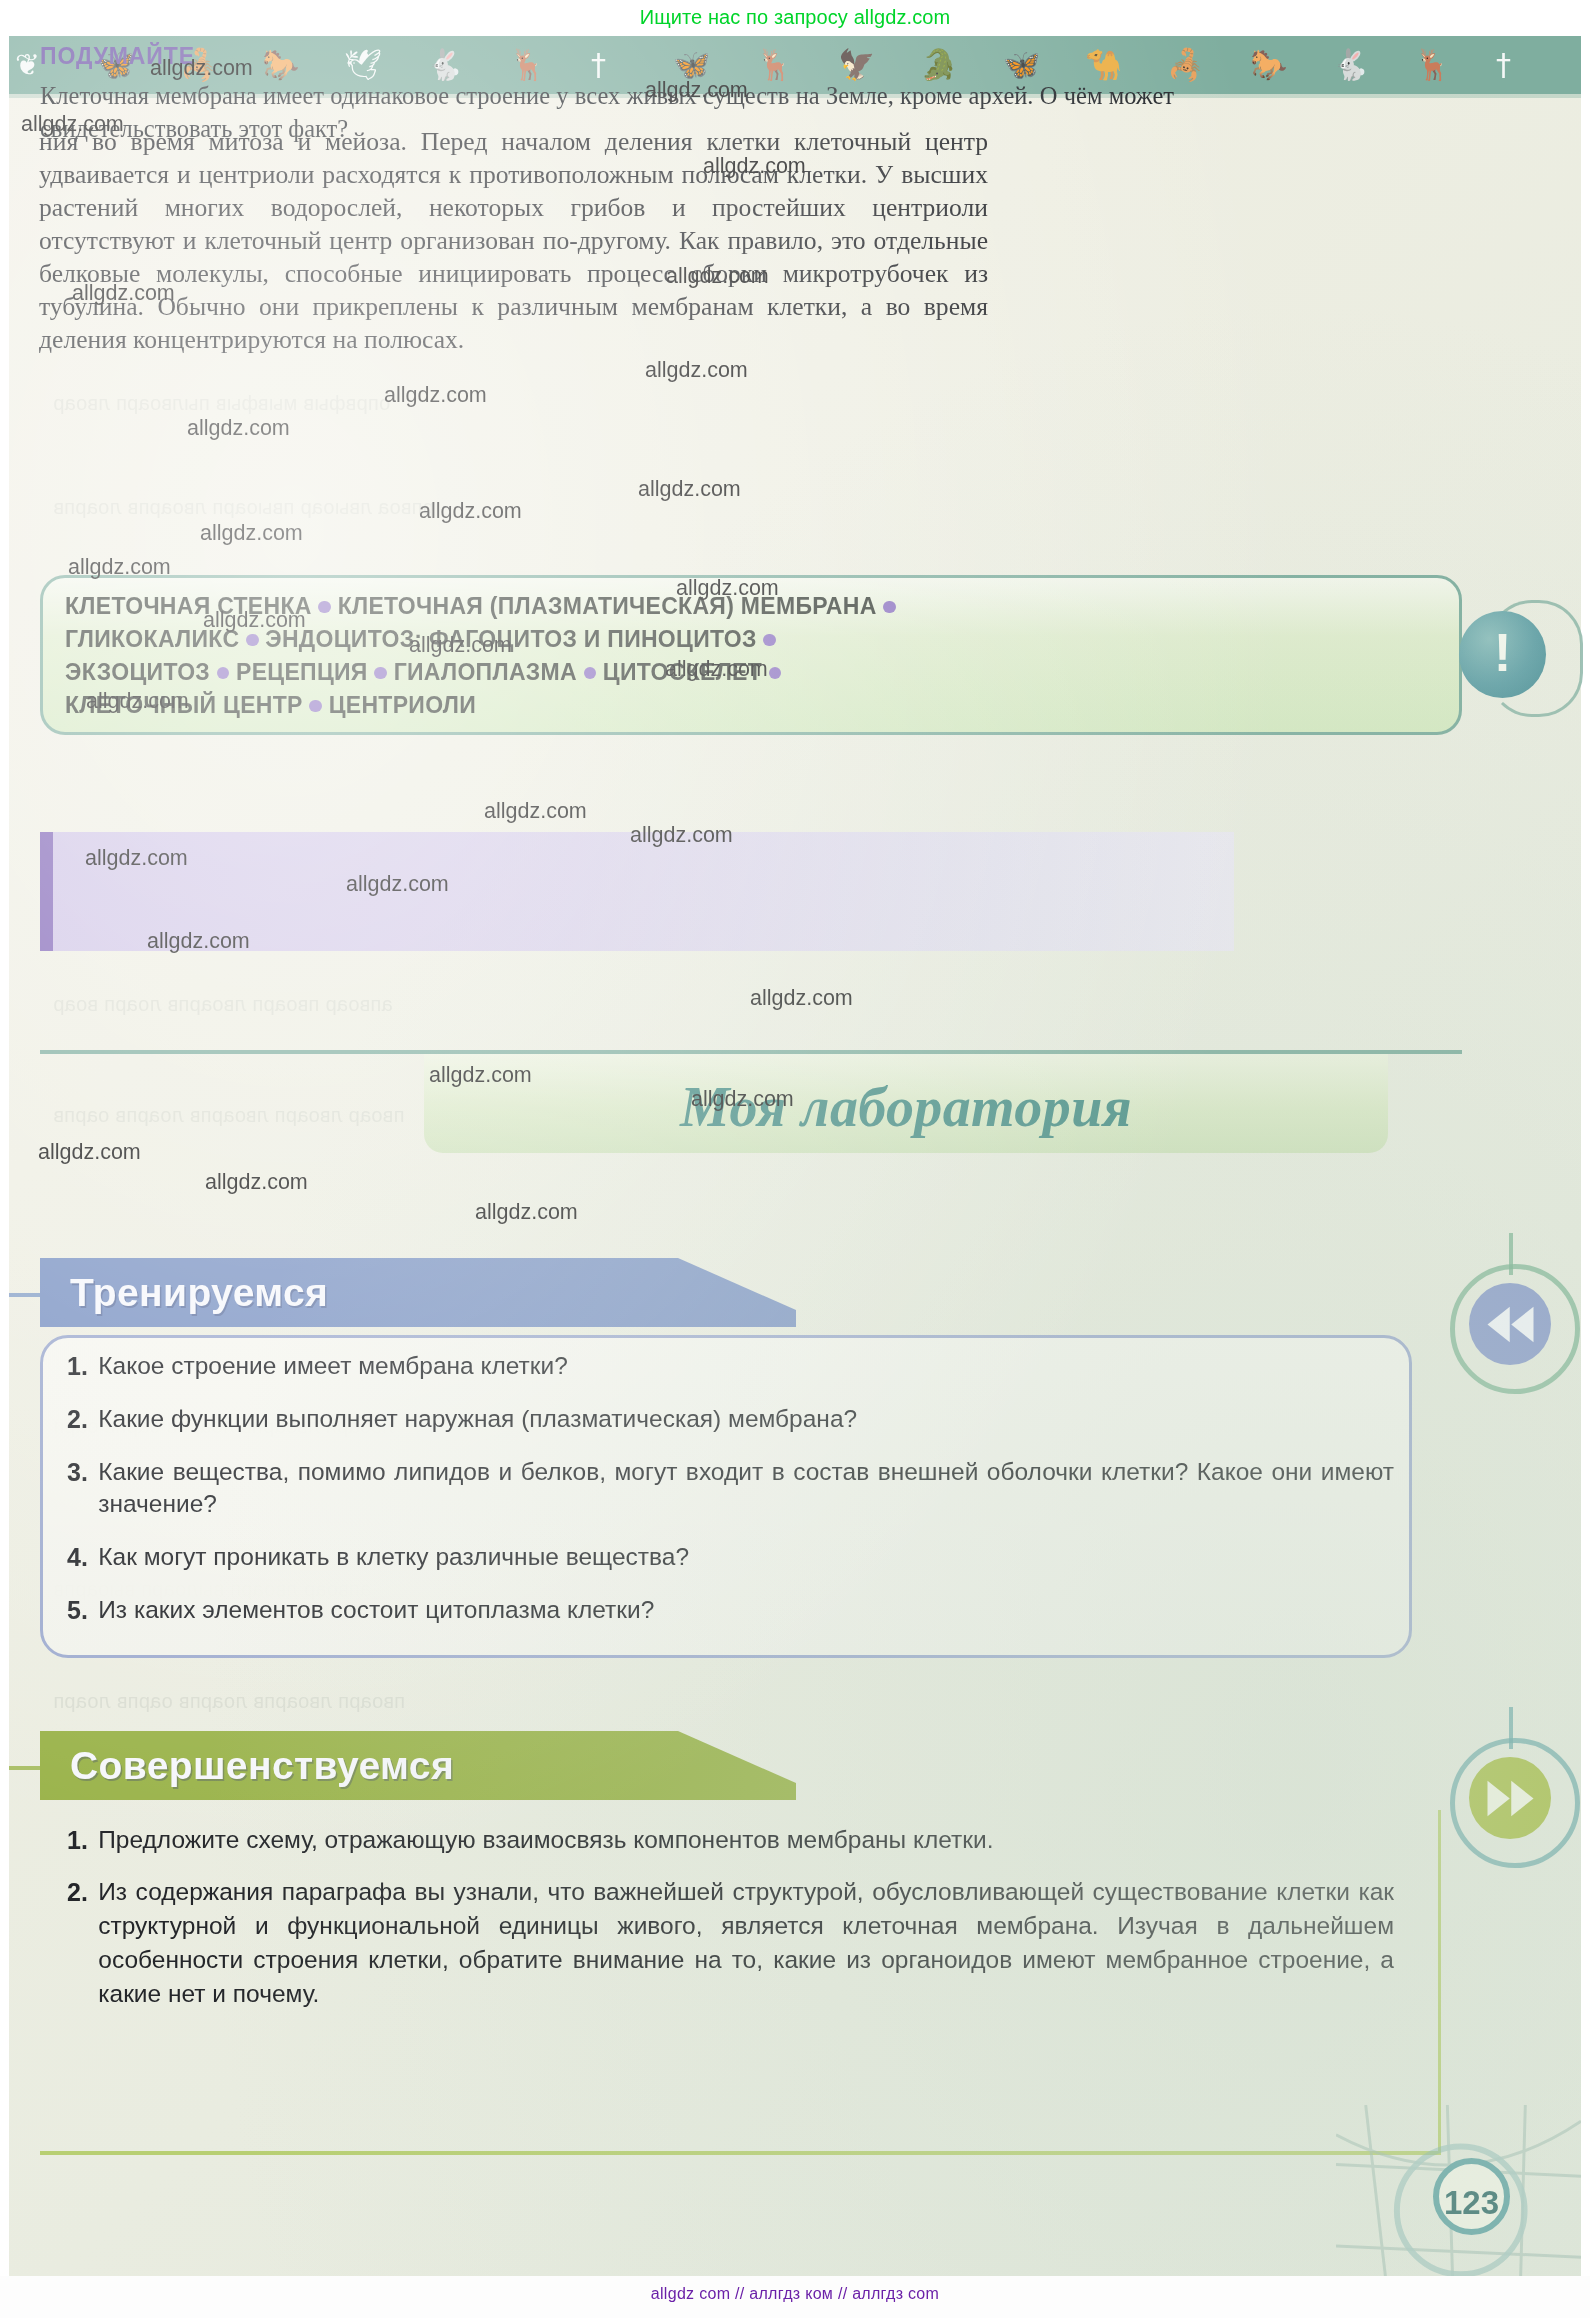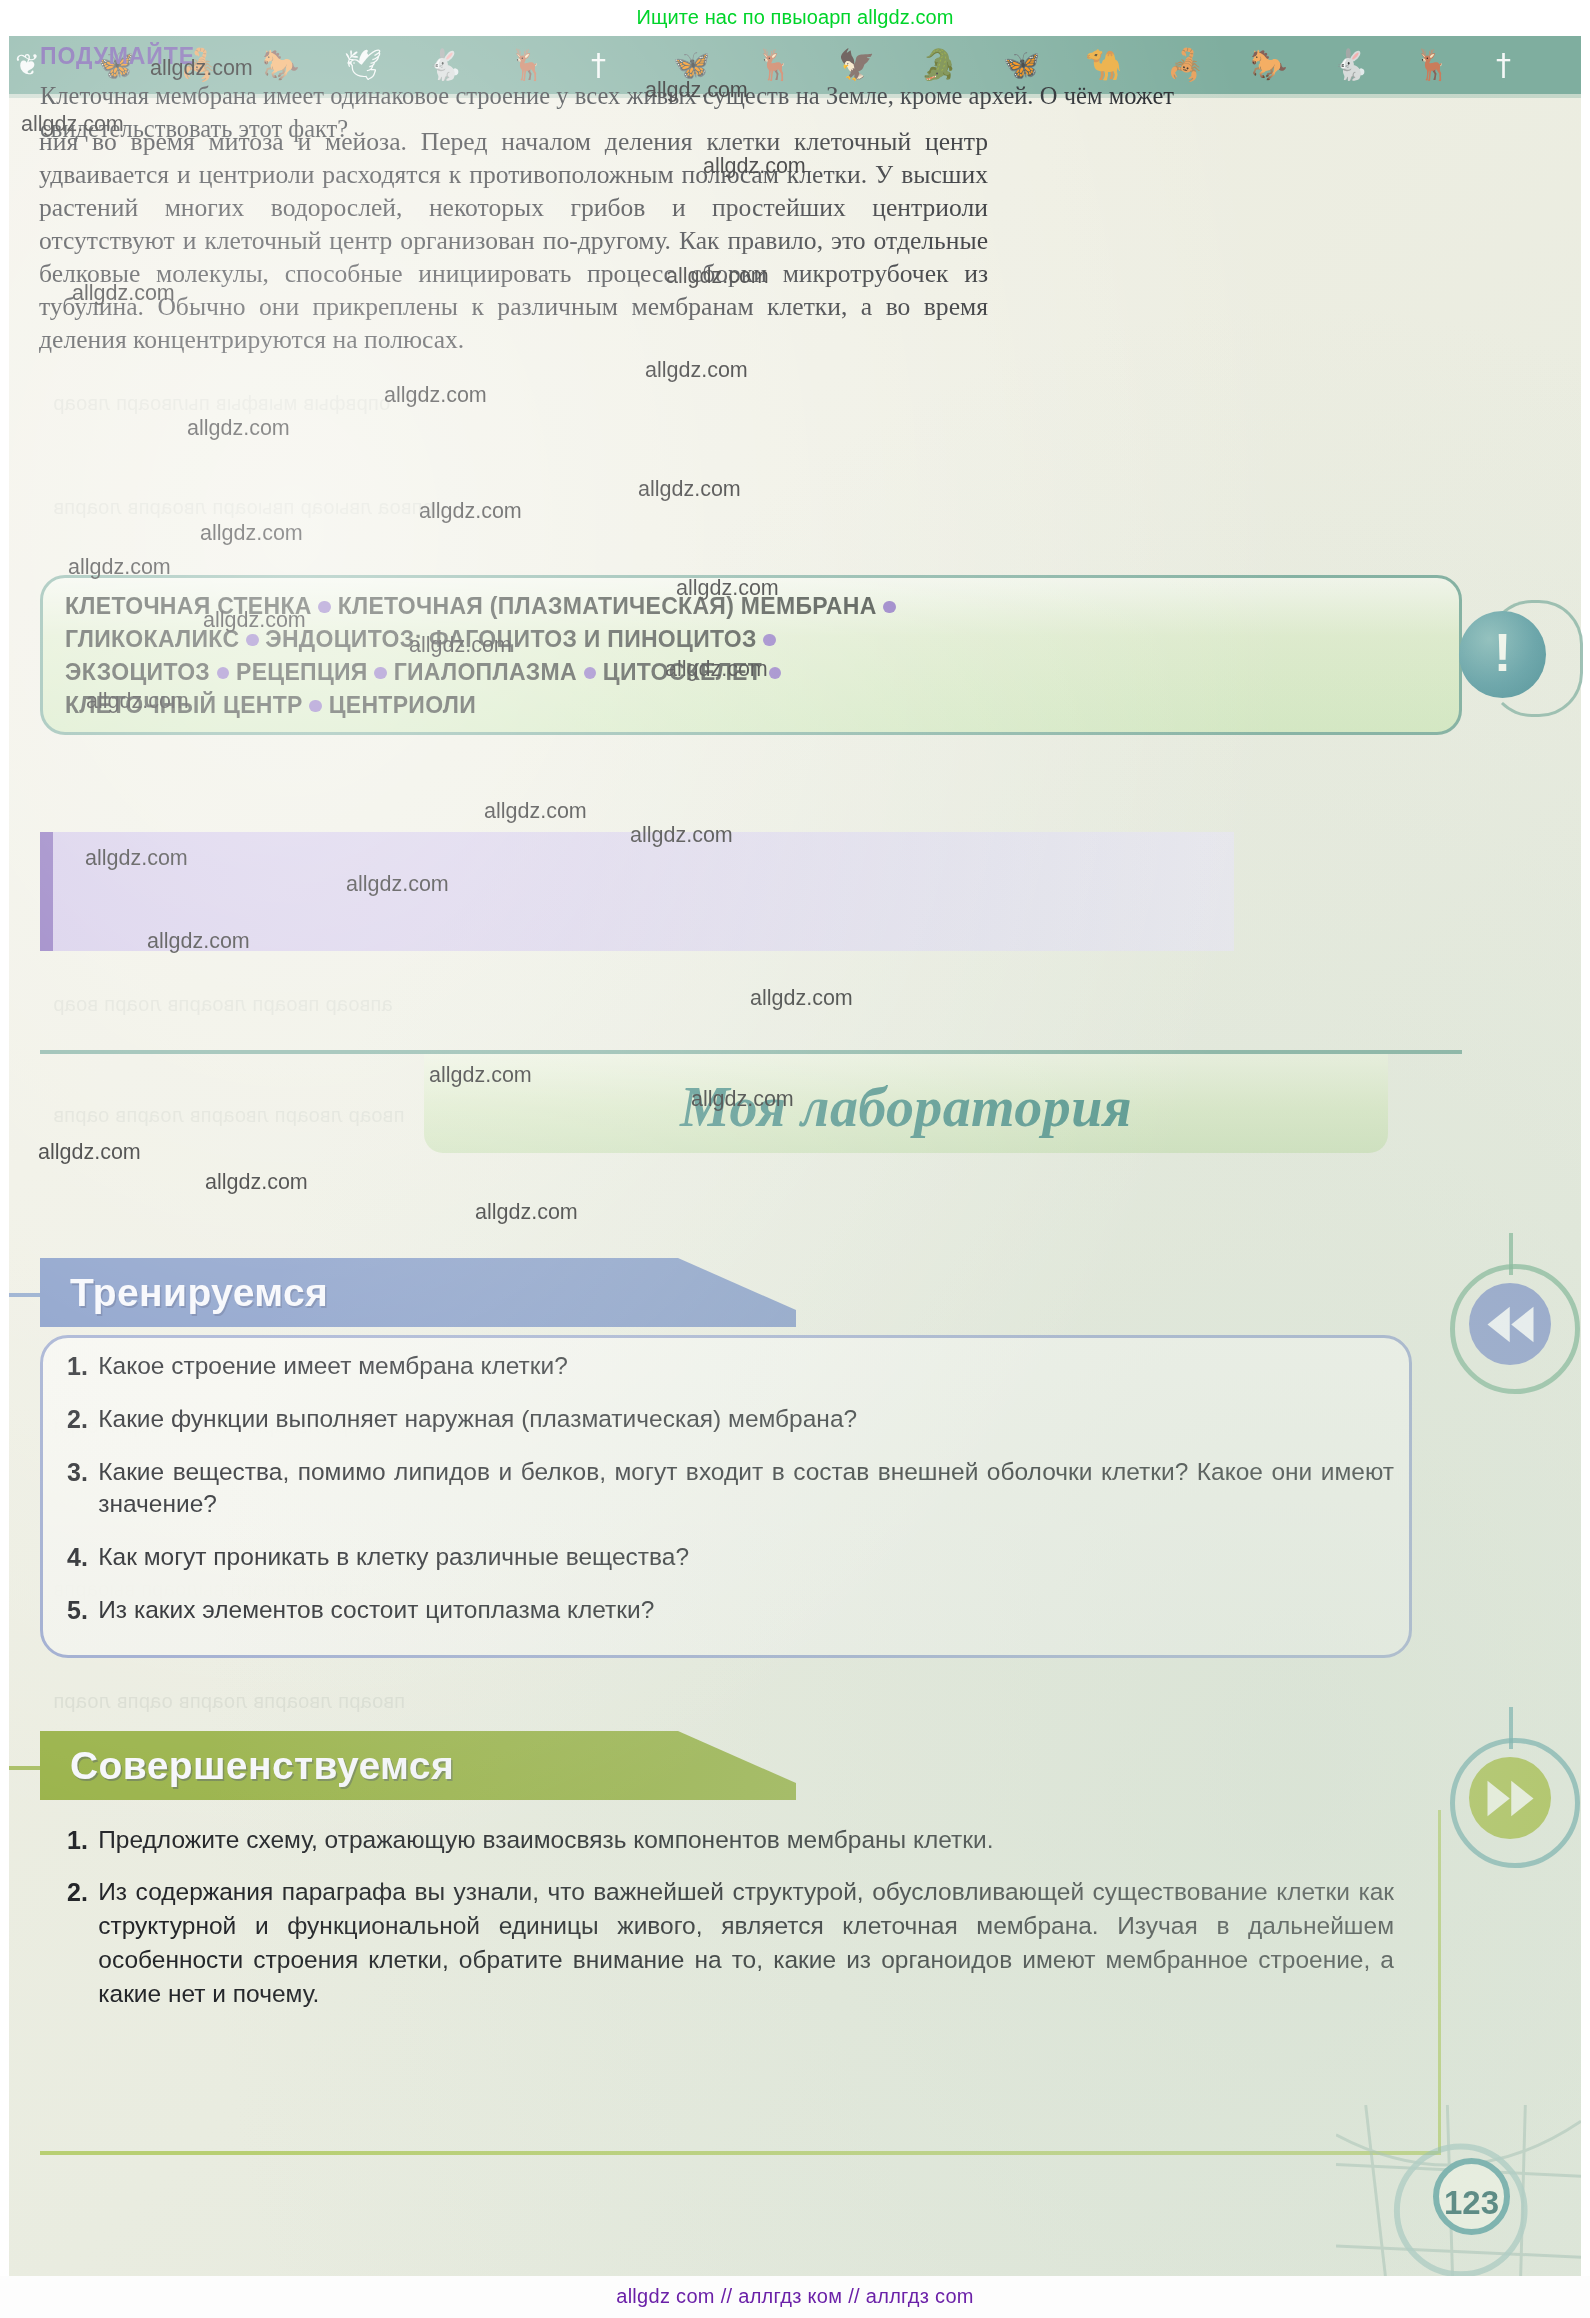--- a/index.html
+++ b/index.html
@@ -251,30 +251,30 @@
   }
 
   
   .footer{
     position:absolute;left:0;top:2276px;width:1590px;height:42px;background:#fdfdfd;
     text-align:center;
   }
   .footer span{
     display:inline-block;margin-top:9px;
     font-family:"Liberation Sans", sans-serif;
-    font-size:20px;color:#6b21a8;letter-spacing:0.3px;
+    font-size:16px;color:#6b21a8;letter-spacing:0.3px;
   }
 </style>
 </head>
 <body>
 
 <div class="page">
 
   <div class="top-banner">
-    <span>Ищите нас по пвыоарп allgdz.com</span>
+    <span>Ищите нас по запросу allgdz.com</span>
   </div>
 
   <div class="scan">
 
     <div class="animal-strip" id="animalStrip">
         <span class="glyph" style="left: 6px;">❦</span>
         <span class="glyph" style="left: 88px;">🦋</span>
         <span class="glyph" style="left: 171px;">🦂</span>
         <span class="glyph" style="left: 253px;">🐎</span>
         <span class="glyph" style="left: 335px;">🕊</span>

